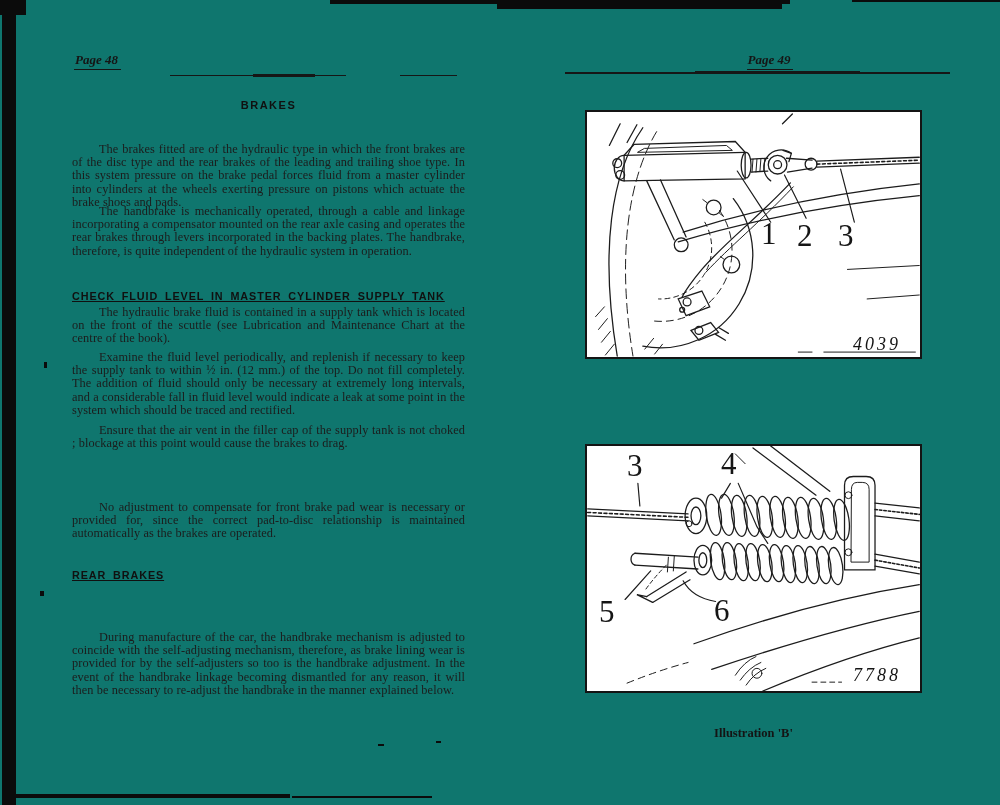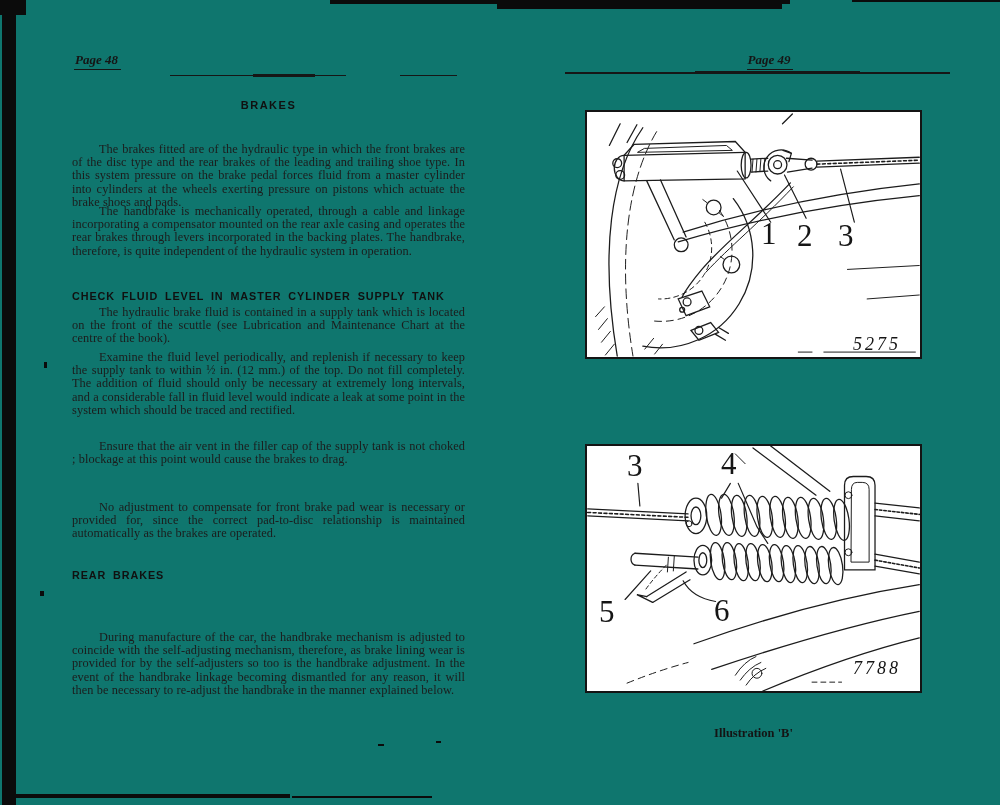--- a/index.html
+++ b/index.html
@@ -26,21 +26,21 @@
     font-weight:800; font-size:11px; letter-spacing:1.5px; color:#101010;
   }
   .body-par {
     position:absolute; left:72px; width:393px; margin:0;
     font:12.3px/13.2px "Liberation Serif", serif; color:#1c1c1c;
     text-align:justify; text-indent:27px; letter-spacing:0.1px;
   }
   .sec-head {
     position:absolute; left:72px; width:393px; margin:0;
     font-family:"Liberation Sans", sans-serif; font-weight:700;
-    font-size:10.8px; letter-spacing:0.9px; word-spacing:3px; color:#101010;
+    font-size:10.8px; letter-spacing:0.9px; word-spacing:3px; color:#101010;text-decoration:underline;
   }
   
   .fig-frame {
     position:absolute; left:585px; width:337px; height:249px;
     border:2px solid #141414; box-sizing:border-box; background:#fff;
   }
   svg.art { position:absolute; left:0; top:0; width:100%; height:100%; }
   .callout {
     position:absolute; font:31px/1 "Liberation Serif", serif; color:#151515;
   }
@@ -76,21 +76,21 @@
   <div class="rule" style="left:400px;top:74.5px;width:57px;height:1.5px;"></div>
 
   <h1 class="page-title">BRAKES</h1>
 
   <p class="body-par" style="top:128px;margin-top:15px;">The brakes fitted are of the hydraulic type in which the front brakes are of the disc type and the rear brakes of the leading and trailing shoe type.  In this system pressure on the brake pedal forces fluid from a master cylinder into cylinders at the wheels exerting pressure on pistons which actuate the brake shoes and pads.</p>
   <p class="body-par" style="top:205px;">The handbrake is mechanically operated, through a cable and linkage incorporating a compensator mounted on the rear axle casing and operates the rear brakes through levers incorporated in the backing plates.  The handbrake, therefore, is quite independent of the hydraulic system in operation.</p>
 
   <h2 class="sec-head" style="top:290px;">CHECK FLUID LEVEL IN MASTER CYLINDER SUPPLY TANK</h2>
   <p class="body-par" style="top:306px;">The hydraulic brake fluid is contained in a supply tank which is located on the front of the scuttle (see Lubrication and Maintenance Chart at the centre of the book).</p>
   <p class="body-par" style="top:351px;">Examine the fluid level periodically, and replenish if necessary to keep the supply tank to within ½ in. (12 mm.) of the top.  Do not fill completely.  The addition of fluid should only be necessary at extremely long intervals, and a considerable fall in fluid level would indicate a leak at some point in the system which should be traced and rectified.</p>
-  <p class="body-par" style="top:440px;">Ensure that the air vent in the filler cap of the supply tank is not choked ;  blockage at this point would cause the brakes to drag.</p>
+  <p class="body-par" style="top:424px;">Ensure that the air vent in the filler cap of the supply tank is not choked ;  blockage at this point would cause the brakes to drag.</p>
 
   <p class="body-par" style="top:501px;">No adjustment to compensate for front brake pad wear is necessary or provided for, since the correct pad-to-disc relationship is maintained automatically as the brakes are operated.</p>
 
   <h2 class="sec-head" style="top:569px;">REAR BRAKES</h2>
   <p class="body-par" style="top:631px;">During manufacture of the car, the handbrake mechanism is adjusted to coincide with the self-adjusting mechanism, therefore, as brake lining wear is provided for by the self-adjusters so too is the handbrake adjustment.  In the event of the handbrake linkage becoming dismantled for any reason, it will then be necessary to re-adjust the handbrake in the manner explained below.</p>
 
   <div class="running-head rh-right"><span>Page 49</span></div>
   <div class="rule" style="left:565px;top:72px;width:385px;height:1.5px;"></div>
   <div class="rule" style="left:695px;top:71px;width:165px;height:3px;"></div>
 
@@ -153,21 +153,21 @@
           <path d="M133 219 L143 225 M130 226 L140 232"></path>
         </g>
         <path d="M8 208 L17 198 M11 221 L20 210 M14 234 L23 223 M18 247 L27 236 M58 241 L67 230 M68 246 L76 236" stroke-width="1"></path>
         <path d="M186 112 L152 60 M222 108 L200 64 M271 112 L257 58" stroke-width="1.2"></path>
         <path d="M240 244 L333 244 M214 244 L228 244" stroke-width="1"></path>
       </g>
     </svg>
     <div class="callout" style="left:174px;top:106px;">1</div>
     <div class="callout" style="left:210px;top:108px;">2</div>
     <div class="callout" style="left:251px;top:108px;">3</div>
-    <div class="fig-no" style="left:266px;top:223px;">5275</div>
+    <div class="fig-no" style="left:266px;top:223px;">4039</div>
   </figure>
 
   <figure class="fig-frame" style="top:444px; margin:0;">
     <svg class="art" viewBox="0 0 337 249">
       <defs>
         <g id="loopA">
             <ellipse rx="7.5" ry="21" transform="rotate(-8)"></ellipse>
           </g>
         <g id="loopB">
             <ellipse rx="7" ry="19" transform="rotate(-8)"></ellipse>
@@ -244,17 +244,17 @@
           <circle cx="172" cy="231" r="5" stroke-width="1"></circle>
         </g>
         <path d="M51 38 L53 61 M145 38 L136 53 M153 38 L172 82 L183 99 M38 156 L64 127 M130 158 Q 106 154 97 137" stroke-width="1.2"></path>
         <path d="M228 240 L258 240" stroke-dasharray="5 4" stroke-width="1"></path>
       </g>
     </svg>
     <div class="callout" style="left:40px;top:4px;">3</div>
     <div class="callout" style="left:134px;top:2px;">4</div>
     <div class="callout" style="left:12px;top:150px;">5</div>
     <div class="callout" style="left:127px;top:149px;">6</div>
-    <div class="fig-no" style="left:266px;top:213px;">7788</div>
+    <div class="fig-no" style="left:266px;top:220px;">7788</div>
   </figure>
   <div class="fig-caption" style="top:726px;">Illustration 'B'</div>
 
 </div>
 
 </body></html>

